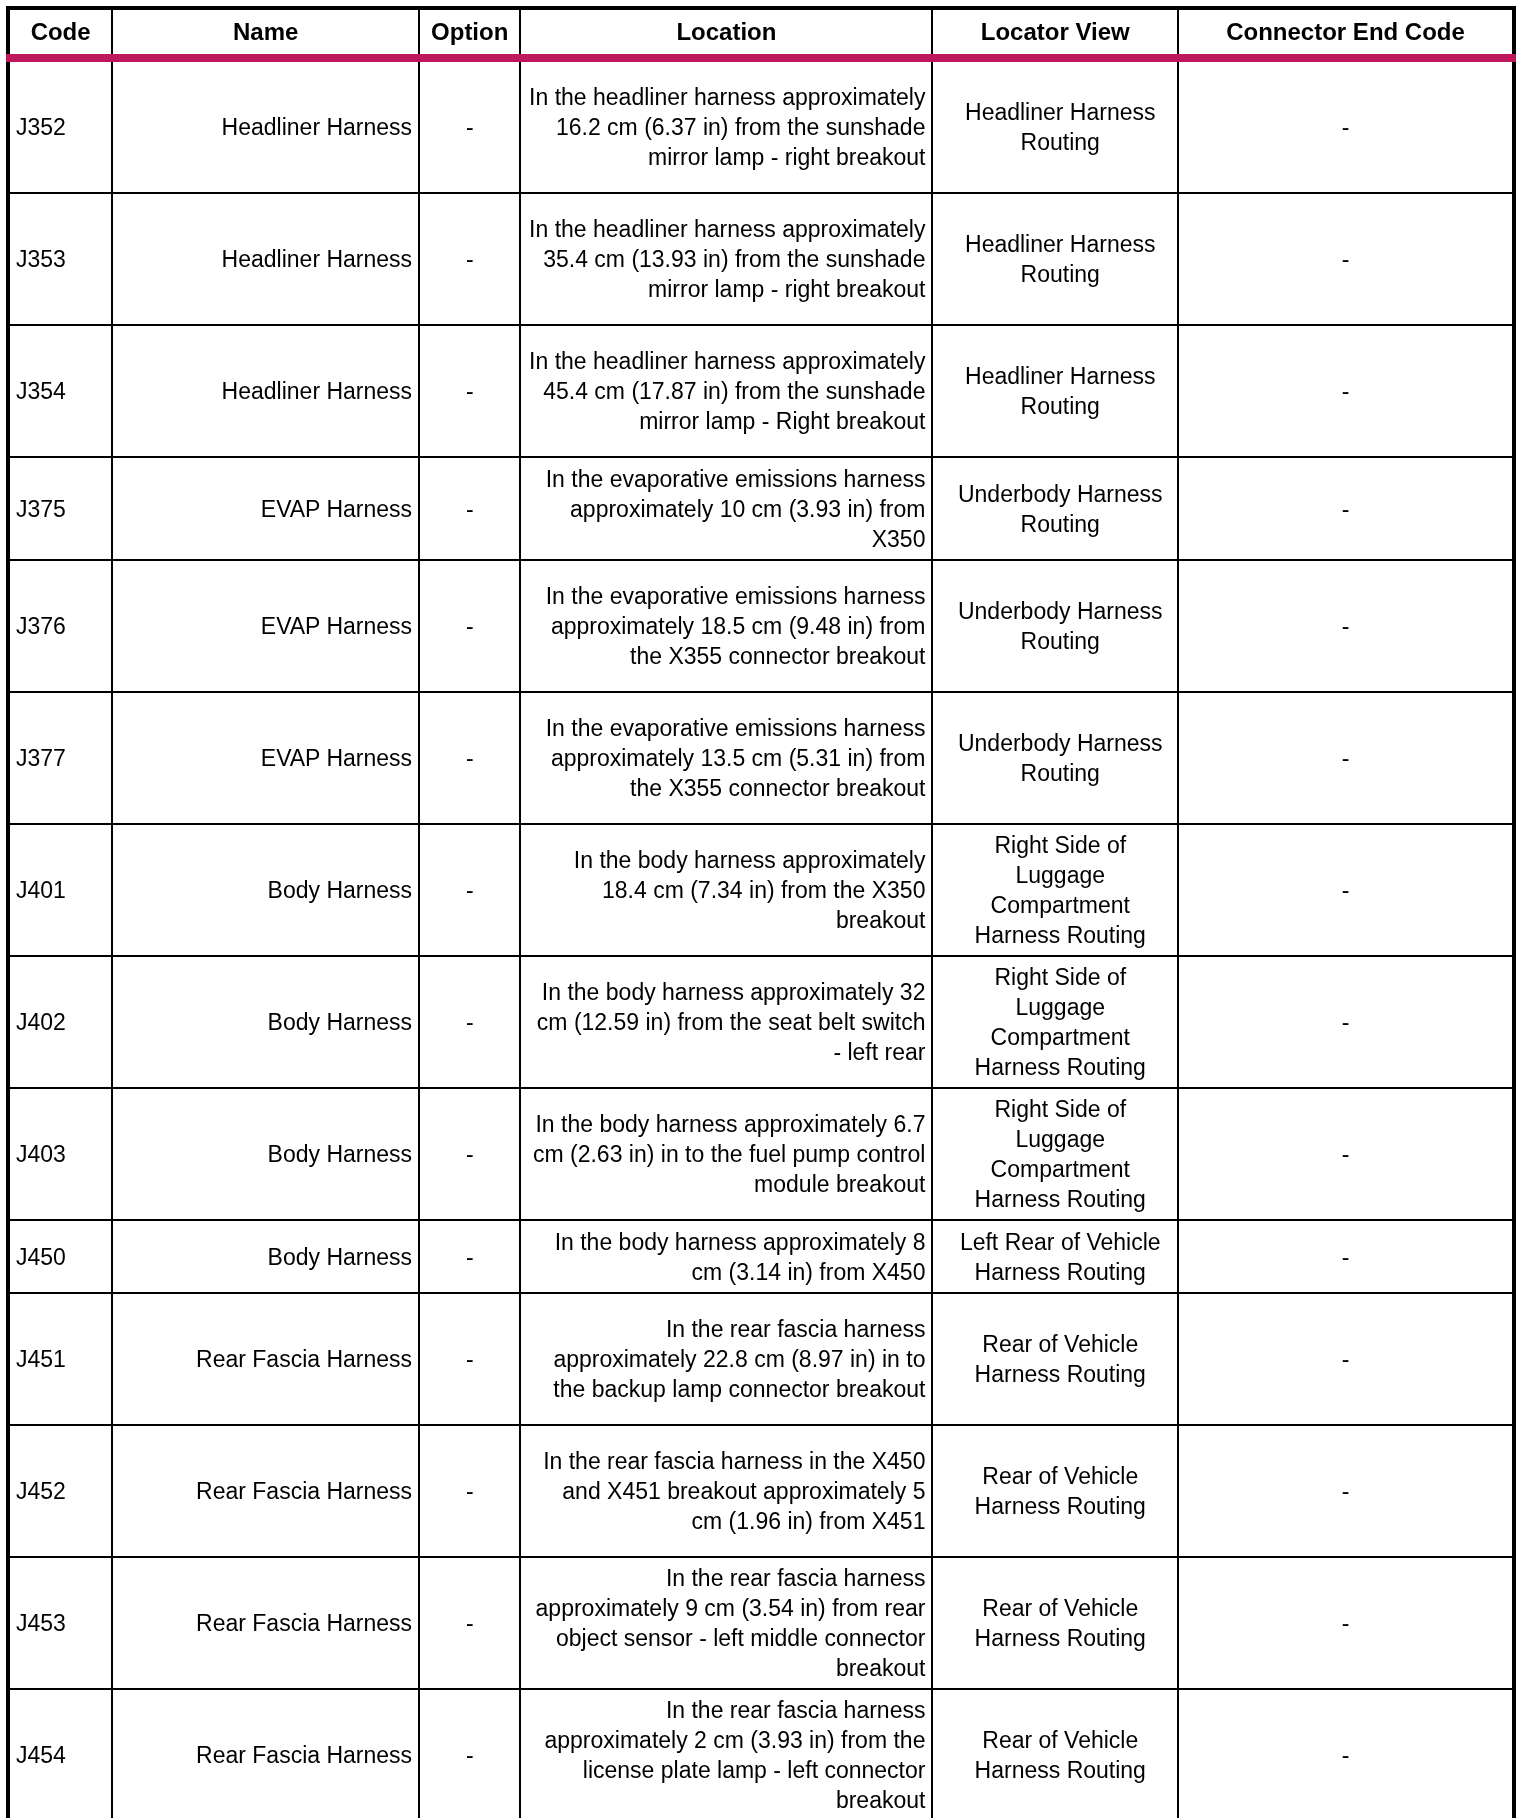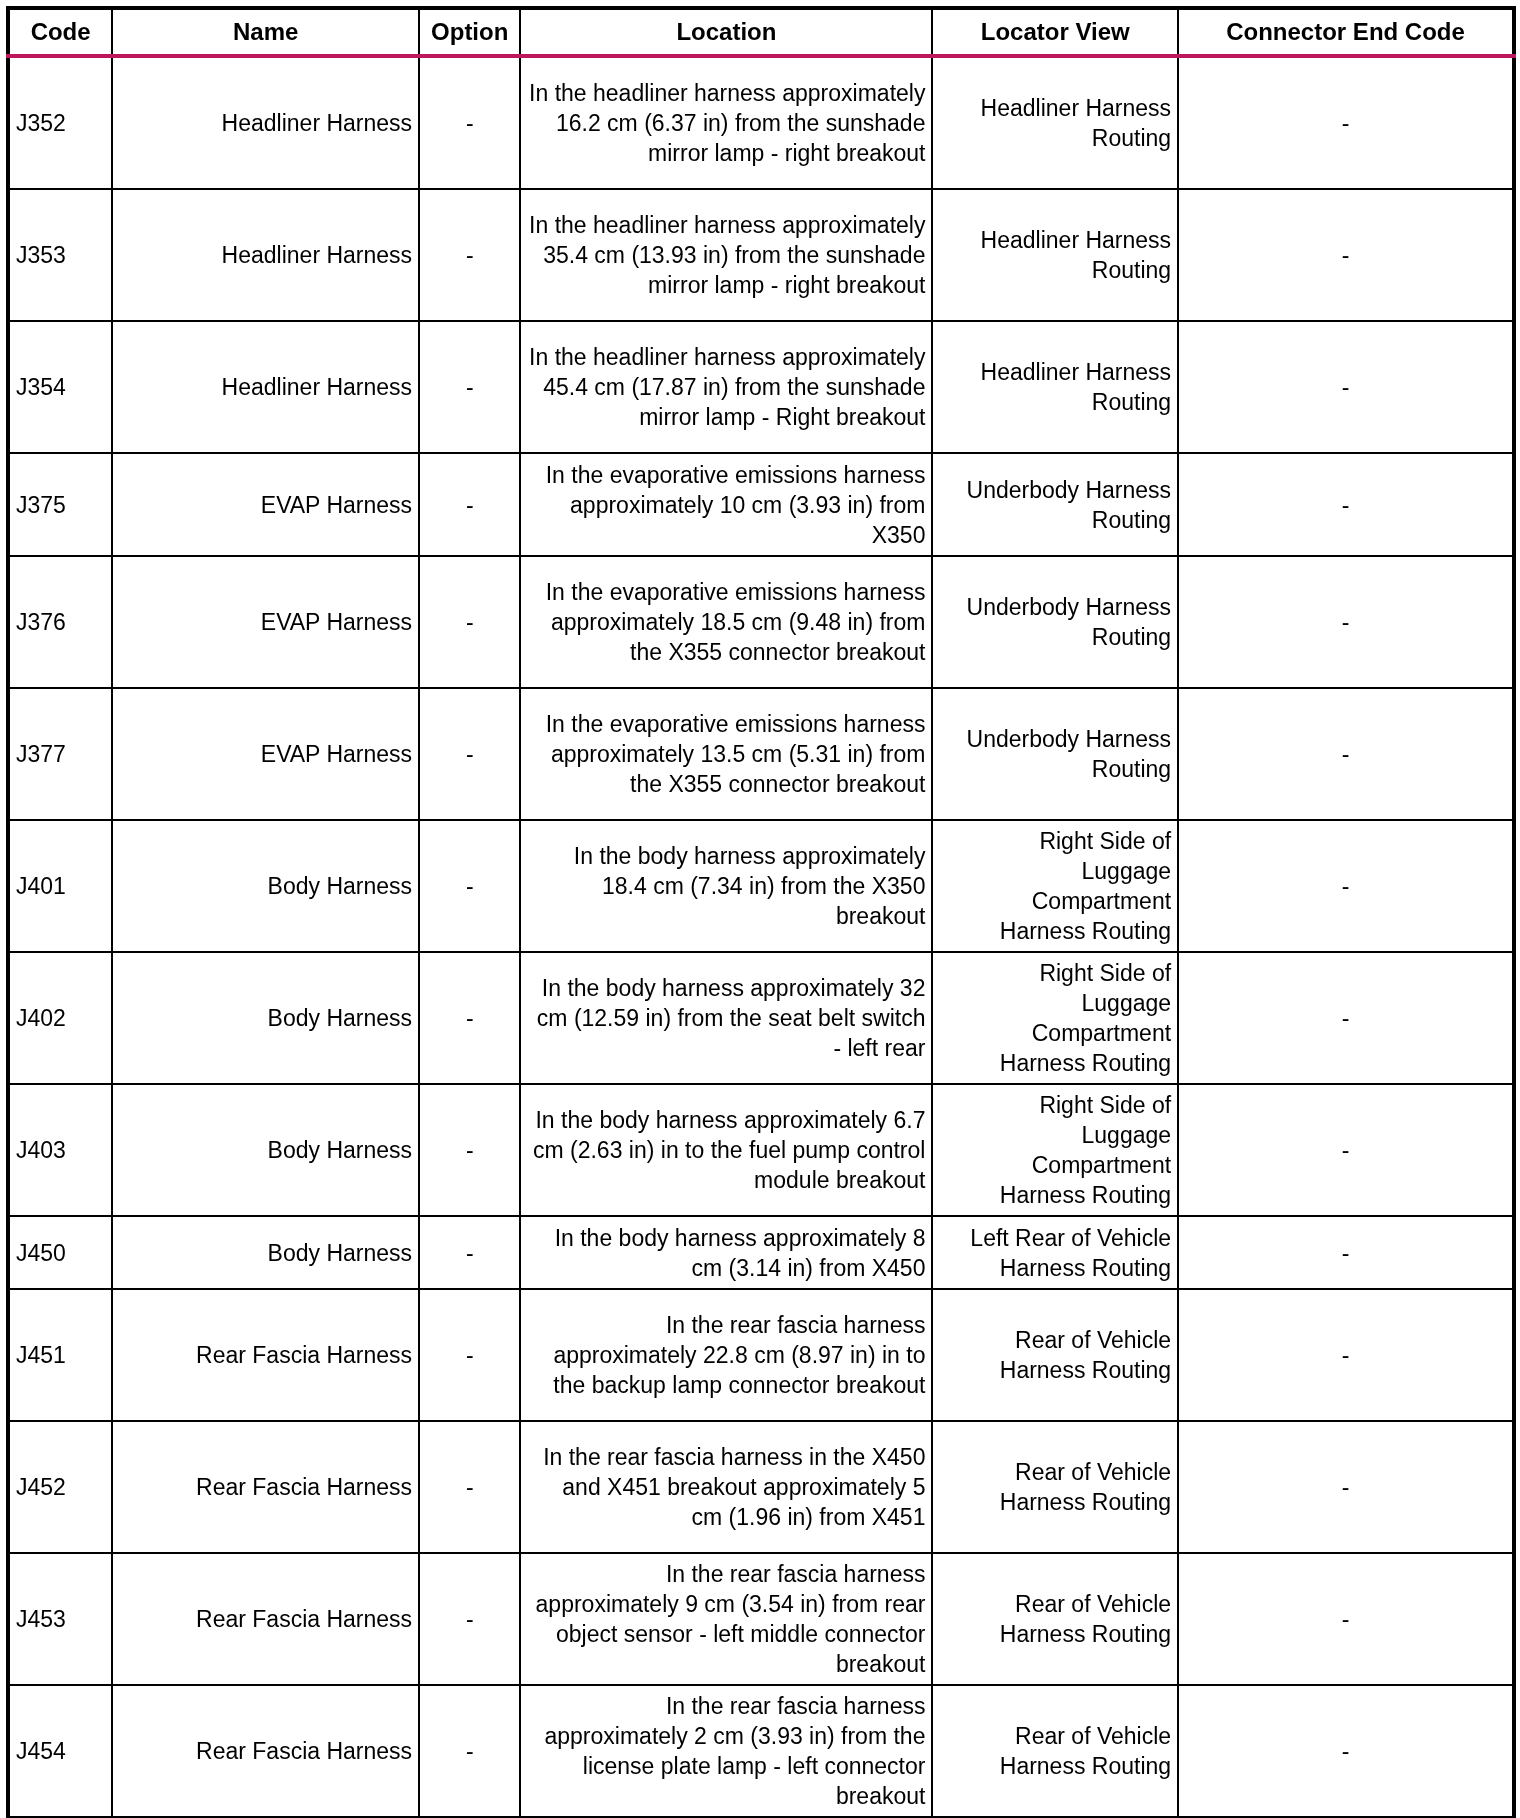--- a/index.html
+++ b/index.html
@@ -33,28 +33,28 @@
       padding: 0 6px;
       font-size: 23px;
       line-height: 30px;
       vertical-align: middle;
       word-wrap: break-word;
     }
     table.doc thead th {
       height: 44px;
       font-weight: bold;
       text-align: center;
-      border-bottom: 4px solid #be185d;
+      border-bottom: 8px solid #be185d;
       font-size: 24px;
     }
     table.doc td.c-code { }
     table.doc td.c-name { text-align: right; }
     table.doc td.c-option { text-align: center; }
     table.doc td.c-loc { text-align: right; }
-    table.doc td.c-locv { text-align: right; padding-left: 16px; }
+    table.doc td.c-locv { text-align: center; padding-left: 16px; }
     table.doc td.c-conn { text-align: center; }
     tr.h4 td { height: 130px; }
     tr.h3 td { height: 101px; }
     tr.h2 td { height: 71px; }
     col.w-code { width: 104px; }
     col.w-name { width: 306px; }
     col.w-option { width: 101px; }
     col.w-loc { width: 411px; }
     col.w-locv { width: 245px; }
     col.w-conn { width: 335px; }

